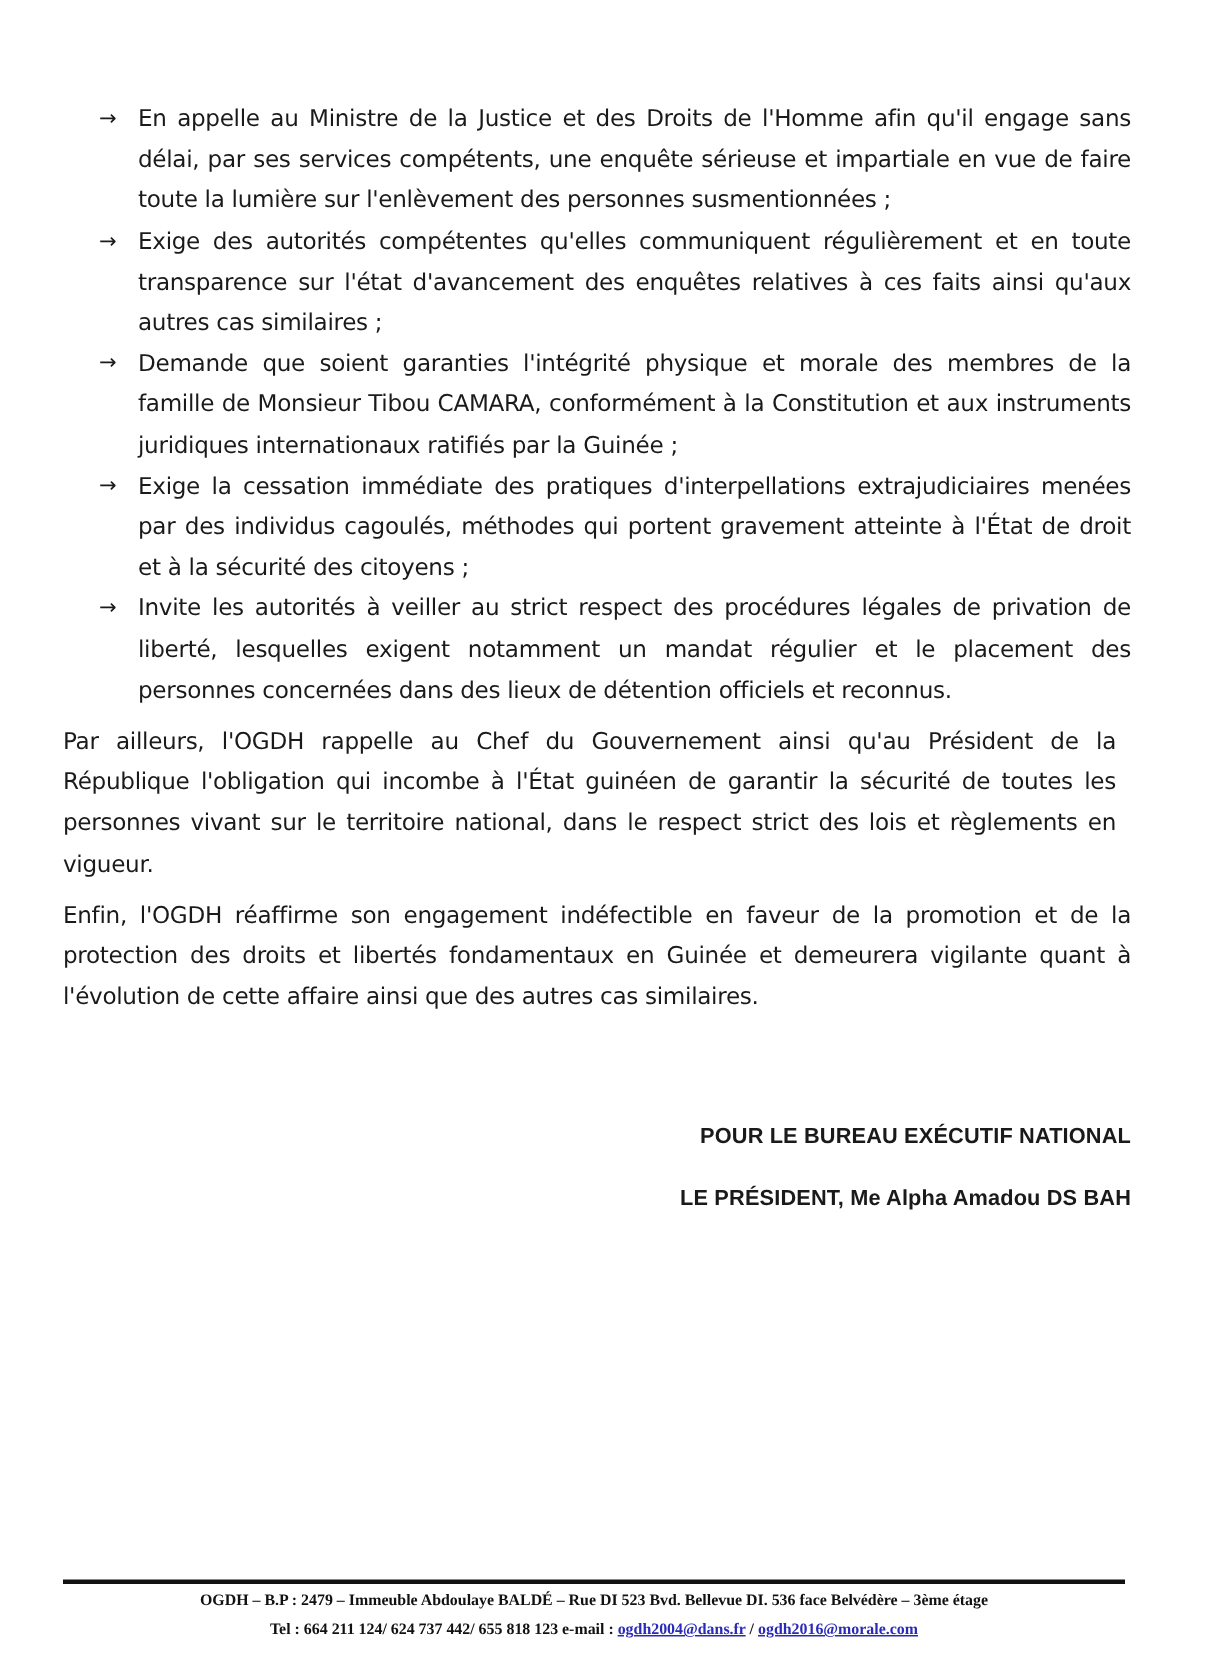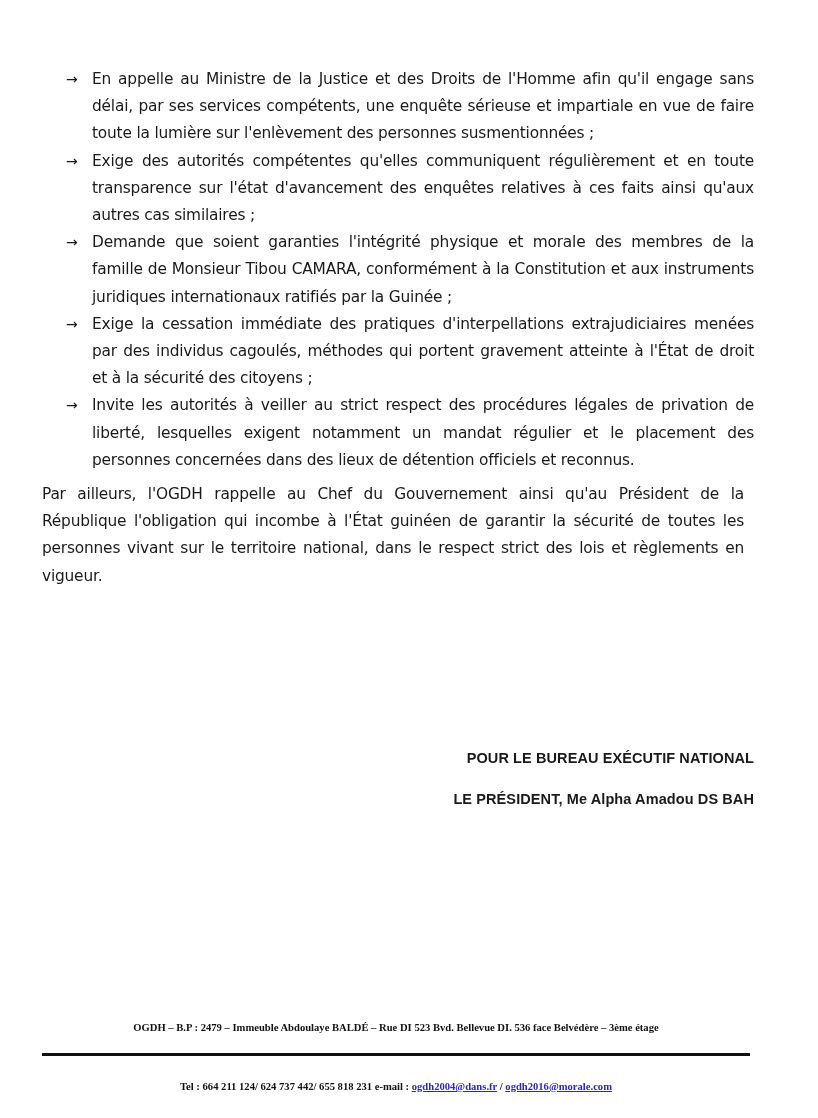--- a/index.html
+++ b/index.html
@@ -7,21 +7,21 @@
   .content { position:absolute; left:42px; top:66px; width:712px; font-size:15.4px; line-height:27.2px; letter-spacing:-0.2px; }
   .bullet { position:relative; padding-left:50px; text-align:justify; text-align-last:left; }
   .bullet .arrow { position:absolute; left:24px; top:0; font-size:14px; }
   .para { text-align:justify; text-align-last:left; margin-top:7px; }
   .bullet + .bullet { margin-top:0; }
   .sign { position:absolute; right:64px; font-weight:bold; font-size:14.5px; text-align:right; font-family:"Liberation Sans", sans-serif; letter-spacing:0.1px; }
   .sign1 { top:750px; }
   .sign2 { top:791px;margin-left:48px; }
   .footer-rule { position:absolute; left:42px; top:1053px; width:708px; height:3px; background:#111; }
   .footer { position:absolute; left:42px; width:708px; text-align:center; font-family:"Liberation Serif", serif; font-weight:bold; font-size:10.6px; color:#111; }
-  .f1 { top:1022px; }
+  .f1 { top:1062px; }
   .f2 { top:1081px; }
   .link { color:#2a2ab8; text-decoration:underline; }
 </style>
 </head>
 <body>
 
 <div class="content">
   <div class="bullet">
     <span class="arrow">→</span>
     <span>En appelle au Ministre de la Justice et des Droits de l'Homme afin qu'il engage sans délai, par ses services compétents, une enquête sérieuse et impartiale en vue de faire toute la lumière sur l'enlèvement des personnes susmentionnées ;</span>
@@ -36,22 +36,23 @@
   </div>
   <div class="bullet">
     <span class="arrow">→</span>
     <span>Exige la cessation immédiate des pratiques d'interpellations extrajudiciaires menées par des individus cagoulés, méthodes qui portent gravement atteinte à l'État de droit et à la sécurité des citoyens ;</span>
   </div>
   <div class="bullet">
     <span class="arrow">→</span>
     <span>Invite les autorités à veiller au strict respect des procédures légales de privation de liberté, lesquelles exigent notamment un mandat régulier et le placement des personnes concernées dans des lieux de détention officiels et reconnus.</span>
   </div>
   <p class="para" style="margin:7px 10px 0 0;">Par ailleurs, l'OGDH rappelle au Chef du Gouvernement ainsi qu'au Président de la République l'obligation qui incombe à l'État guinéen de garantir la sécurité de toutes les personnes vivant sur le territoire national, dans le respect strict des lois et règlements en vigueur.</p>
+  <p class="para" style="margin:7px 0 0 0;">Enfin, l'OGDH réaffirme son engagement indéfectible en faveur de la promotion et de la protection des droits et libertés fondamentaux en Guinée et demeurera vigilante quant à l'évolution de cette affaire ainsi que des autres cas similaires.</p>
 </div>
 
 <div class="sign sign1">POUR LE BUREAU EXÉCUTIF NATIONAL</div>
 <div class="sign sign2">LE PRÉSIDENT, Me Alpha Amadou DS BAH</div>
 
 <div class="footer-rule"></div>
 <div class="footer f1">OGDH – B.P : 2479 – Immeuble Abdoulaye BALDÉ – Rue DI 523 Bvd. Bellevue DI. 536 face Belvédère – 3ème étage</div>
 <div class="footer f2">
-  <span>Tel : 664 211 124/ 624 737 442/ 655 818 231 e-mail : </span><span class="link">ogdh2004@dans.fr</span><span> / </span><span class="link">ogdh2016@morale.com</span>
+  <span>Tel : 664 211 124/ 624 737 442/ 655 818 123 e-mail : </span><span class="link">ogdh2004@dans.fr</span><span> / </span><span class="link">ogdh2016@morale.com</span>
 </div>
 
 </body></html>

